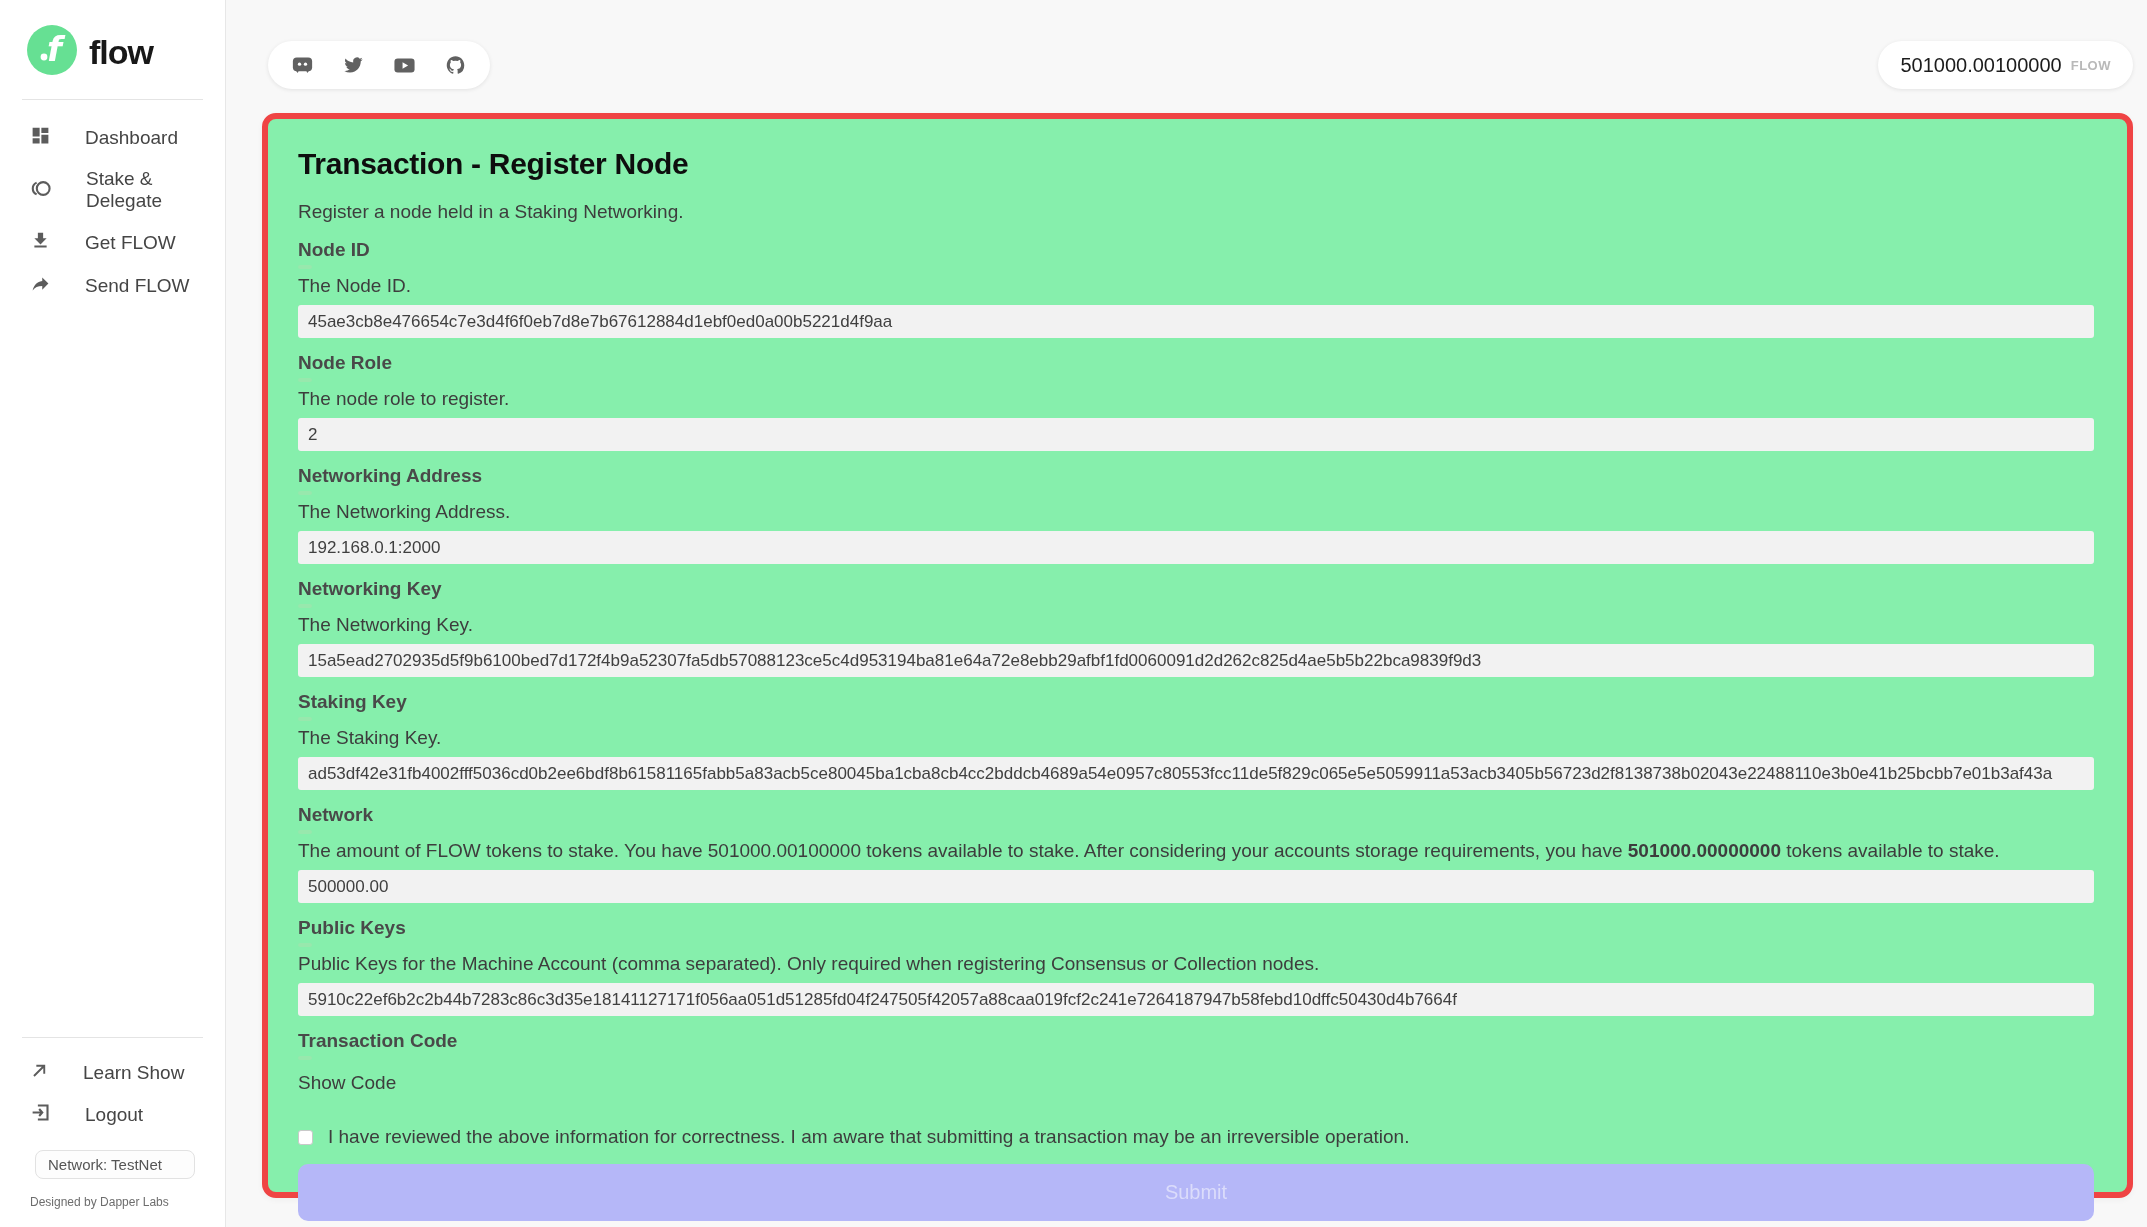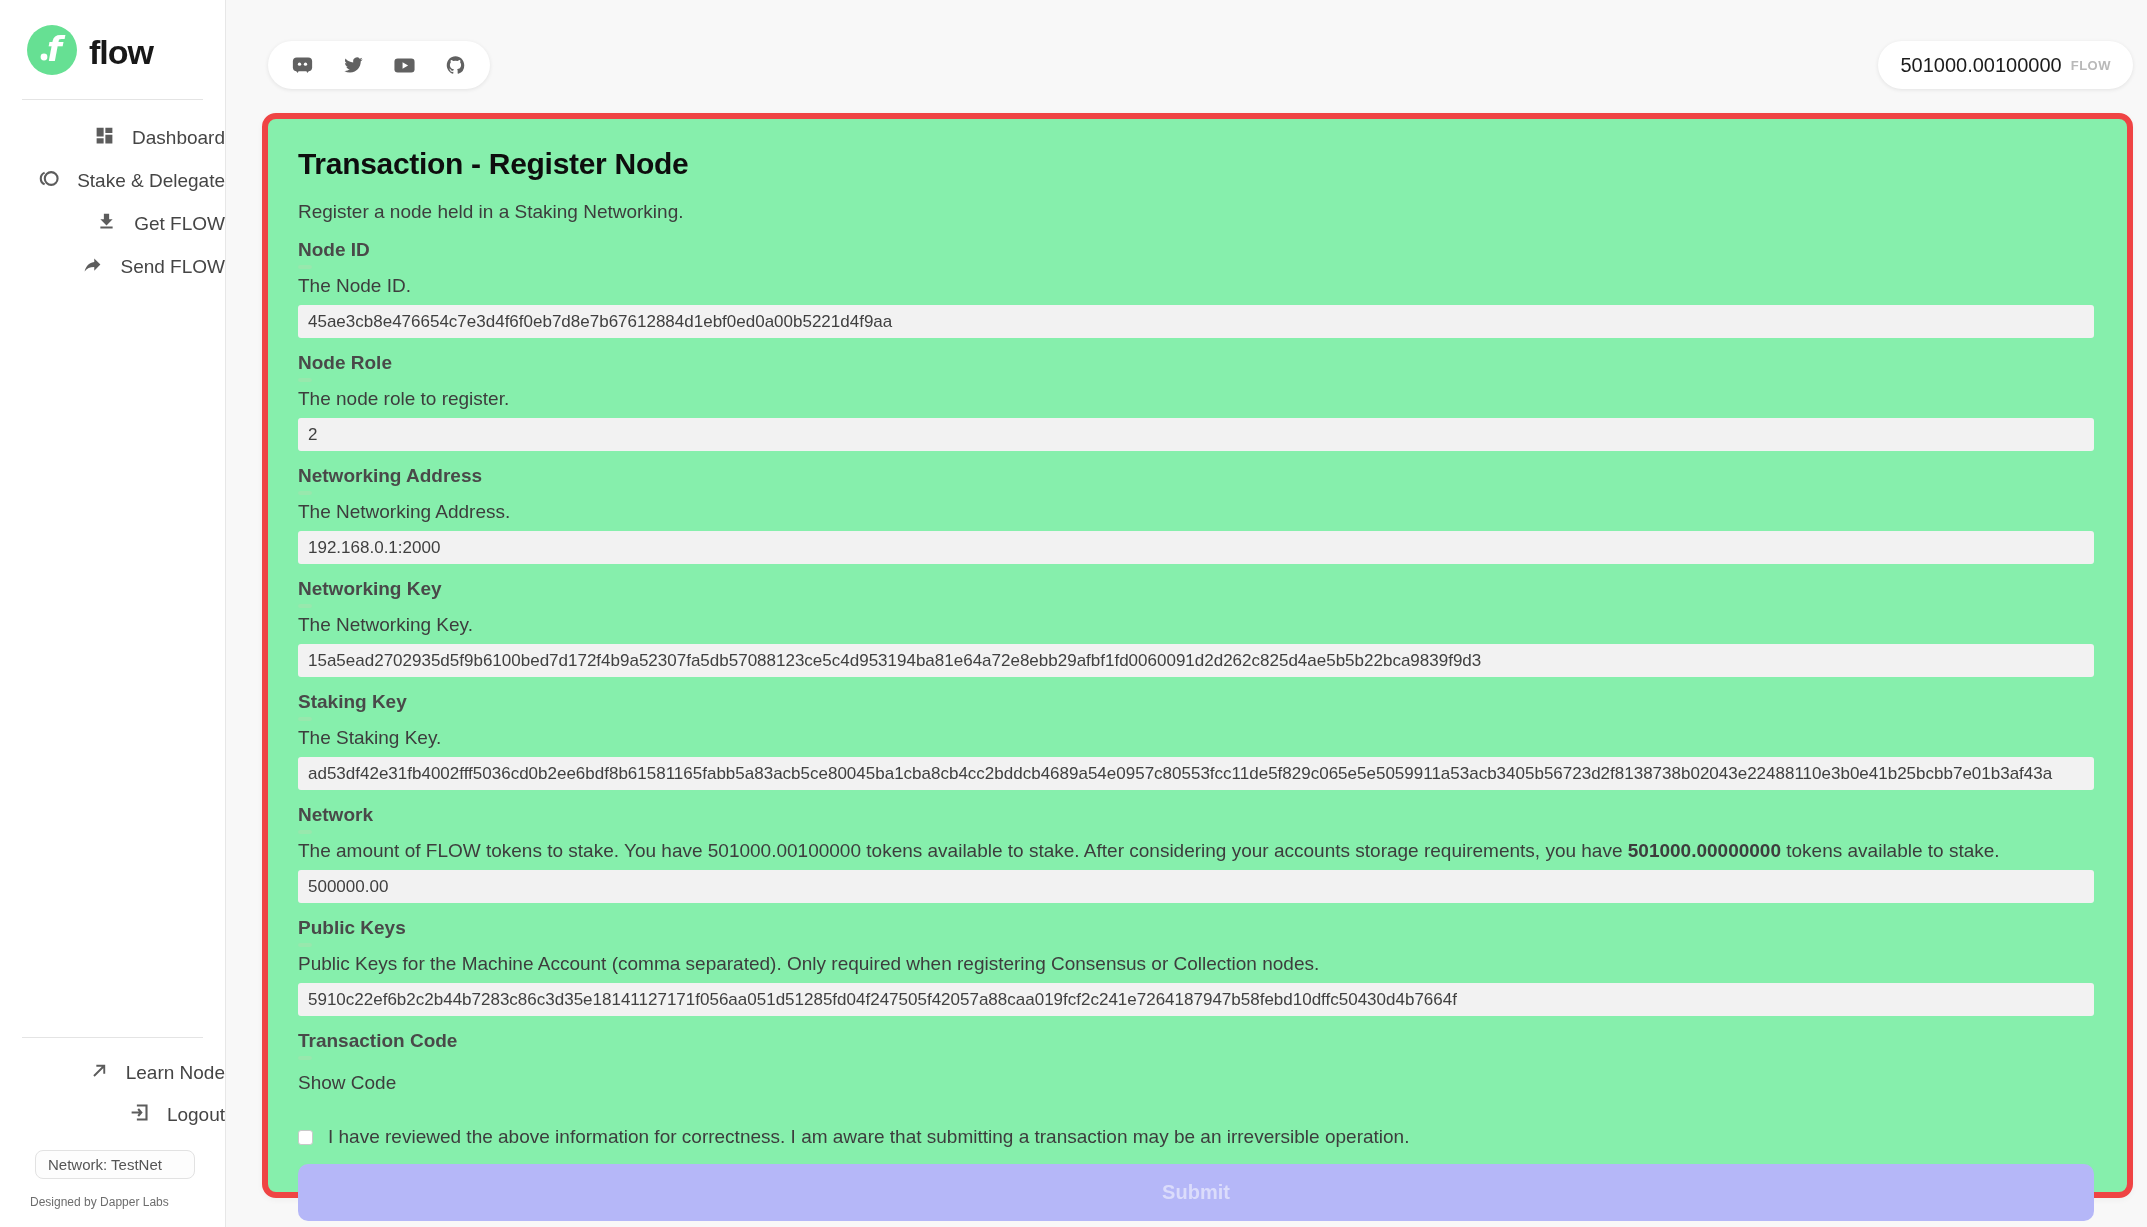--- a/index.html
+++ b/index.html
@@ -15,21 +15,21 @@
   .sidebar {
     width:226px; min-width:226px; height:100%;
     background:#ffffff;
     border-right:1px solid #e7e7e7;
     display:flex; flex-direction:column;
   }
   .logo-row { display:flex; align-items:center; gap:12px; padding:25px 0 20px 27px; }
   .logo-word { font-size:34px; font-weight:bold; color:#181818; letter-spacing:-1px; }
   .side-divider { border:none; border-top:1px solid #e4e4e4; margin:0 22px; }
   .nav { padding:16px 0 0 30px; }
-  .nav-item { display:flex; align-items:center; gap:17px; padding:9px 0; cursor:pointer;justify-content:flex-end; }
+  .nav-item { display:flex; align-items:center; gap:34px; padding:9px 0; cursor:pointer; }
   .nav-item span.lbl { font-size:19px; color:#454545; }
   .side-spacer { flex:1; }
   .side-bottom { padding:0 0 18px 30px; }
   .side-bottom .nav-item span.lbl { color:#454545; }
   .network-pill {
     margin:14px 28px 0 5px; border:1px solid #e2e2e2; border-radius:8px;
     background:#fdfdfd; padding:5px 12px; font-size:15px; color:#555;
     display:inline-block; min-width:160px;
   }
   .credit { font-size:12px; color:#6d6d6d; margin-top:16px; }
@@ -66,21 +66,21 @@
   }
   .show-code { font-size:19px; color:#3d3d3d; margin-top:6px; cursor:pointer; display:inline-block;text-align:center; }
   .confirm-row { display:flex; align-items:center; gap:15px; margin-top:32px; }
   .confirm-row input[type=checkbox] {
     width:15px; height:15px; accent-color:#fff; appearance:none;
     border:1px solid #c9c9c9; border-radius:3px; background:#fff; cursor:pointer;
   }
   .confirm-text { font-size:19px; color:#3d3d3d; }
   .submit-btn {
     margin-top:16px; width:100%; height:57px; border:none; border-radius:10px;
-    background:#b5b7f8; color:#dbdcfb; font-size:20px; font-weight:bold;
+    background:#b5b7f8; color:#dbdcfb; font-size:20px; font-weight:normal;
     font-family:"Liberation Sans", sans-serif; cursor:pointer;
   }
 </style>
 </head>
 <body>
 
 <aside class="sidebar">
   <div class="logo-row">
     <span>
       <svg width="50" height="50" viewBox="0 0 50 50">
@@ -129,21 +129,21 @@
   </nav>
   <div class="side-spacer"></div>
   <hr class="side-divider">
   <div class="side-bottom" style="padding-top:14px;">
     <div class="nav-item">
       <span>
         <svg width="19" height="19" viewBox="0 0 24 24" fill="none" stroke="#5c5c5c" stroke-width="2.4">
             <path d="M5 19L18 6M8 6h10v10"></path>
           </svg>
       </span>
-      <span class="lbl">Learn Node</span>
+      <span class="lbl">Learn Show</span>
     </div>
     <div class="nav-item">
       <span>
         <svg width="21" height="21" viewBox="0 0 24 24" fill="none" stroke="#5c5c5c" stroke-width="2.4">
             <path d="M9 4h11v16H9"></path>
             <path d="M3 12h11M10.5 8l3.5 4-3.5 4"></path>
           </svg>
       </span>
       <span class="lbl">Logout</span>
     </div>

